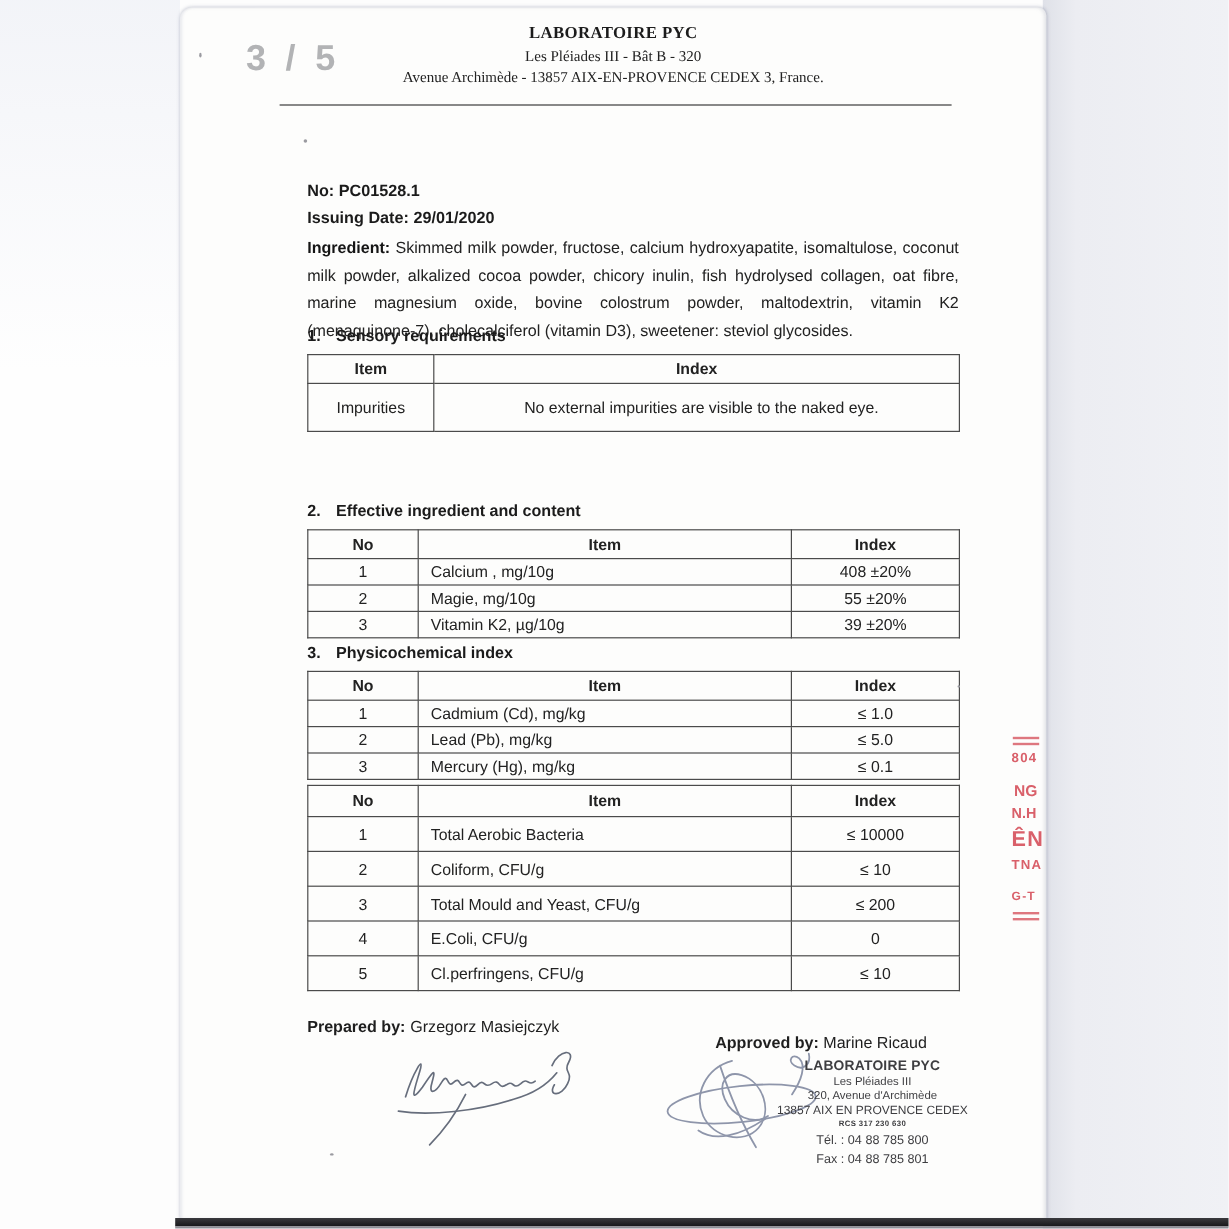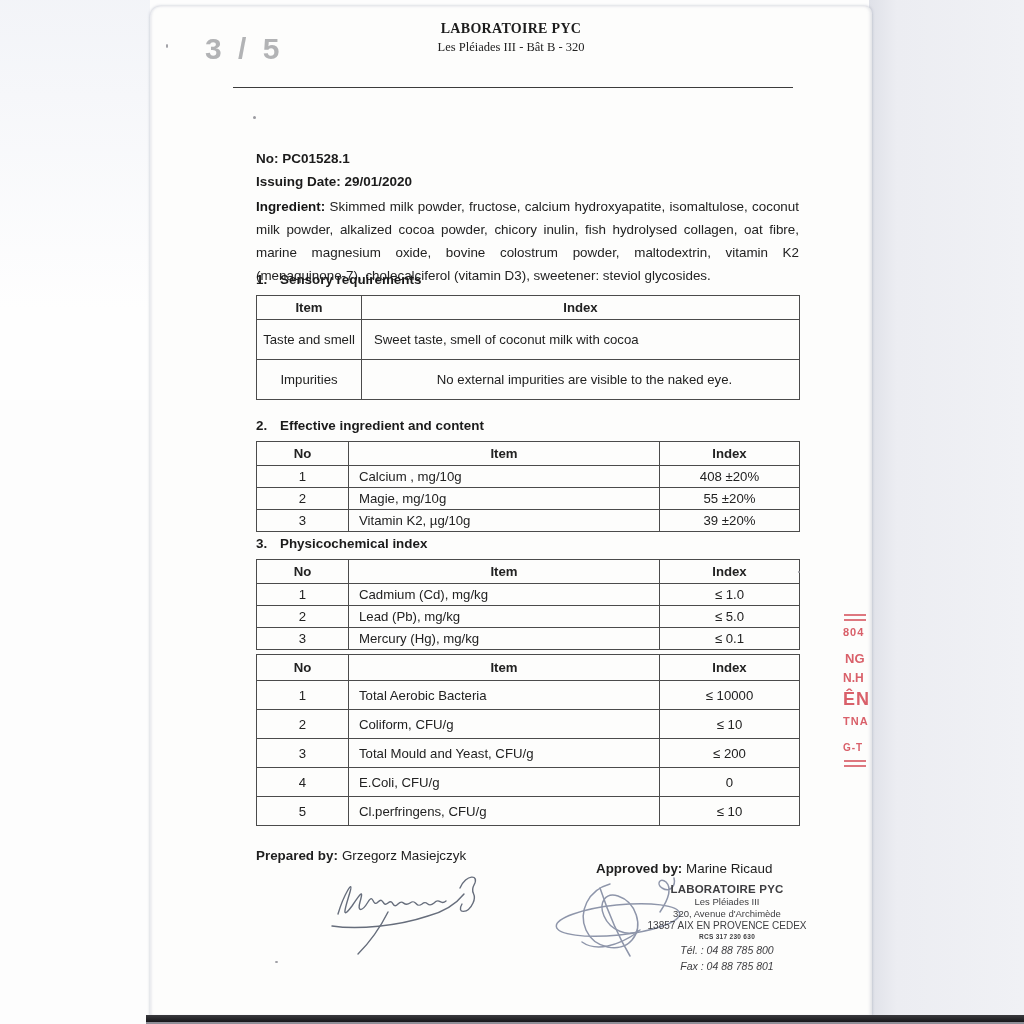--- a/index.html
+++ b/index.html
@@ -61,21 +61,21 @@
 
   .sig-prepared{position:absolute;left:178px;top:862px;}
   .sig-approved{position:absolute;left:398px;top:866px;}
 
   .stamp-text{position:absolute;left:497px;top:876px;width:160px;text-align:center;
               color:#3d3d40;line-height:1.25;}
   .st-company{font-size:11.5px;font-weight:bold;letter-spacing:.2px;}
   .st-line{font-size:9.5px;}
   .st-line-bold{font-size:10px;font-weight:normal;}
   .st-rcs{font-size:6.5px;font-weight:bold;letter-spacing:.3px;}
-  .st-tel{font-size:10.5px;margin-top:3px;font-style:italic;}
+  .st-tel{font-size:10.5px;margin-top:3px;}
 
   .side-stamp{position:absolute;right:0;top:606px;width:30px;overflow:hidden;
               text-align:left;font-weight:bold;line-height:1;}
   .side-stamp *{color:var(--stampred);}
   .ss-lines{width:22px;border-top:2px solid var(--stampred);border-bottom:2px solid var(--stampred);height:3px;margin:2px 0 6px 2px;opacity:.85;}
   .ss-lines.bot{margin-top:7px;}
   .ss-num{font-size:11px;letter-spacing:1px;margin:0 0 14px 1px;}
   .ss-f1{font-size:13px;margin:0 0 7px 3px;}
   .ss-f2{font-size:12px;margin:0 0 6px 1px;}
   .ss-f3{font-size:18px;margin:0 0 8px 1px;letter-spacing:1px;}
@@ -91,20 +91,21 @@
   <div class="right-bg"></div>
   <div class="left-tint"></div>
 
   <div class="page">
 
     <div class="page-num">3 / 5</div>
 
     <div class="letterhead">
       <div class="lh-company">LABORATOIRE PYC</div>
       <div class="lh-line">Les Pléiades III - Bât B - 320</div>
+      <div class="lh-line">Avenue Archimède - 13857 AIX-EN-PROVENCE CEDEX 3, France.</div>
     </div>
 
     <div class="divider"></div>
 
 
     <div class="doc-no">No: PC01528.1</div>
     <div class="issue-date">Issuing Date: 29/01/2020</div>
 
     <div class="ingredient">
       <b>Ingredient:</b>
@@ -121,24 +122,20 @@
               <col style="width: 105px;">
               <col style="width: 438px;">
             </colgroup>
             <thead>
               <tr>
                 <th>Item</th>
                 <th>Index</th>
               </tr>
             </thead>
             <tbody>
-              <tr class="row-1">
-                <td>Taste and smell</td>
-                <td>Sweet taste, smell of coconut milk with cocoa</td>
-              </tr>
               <tr class="row-2">
                 <td>Impurities</td>
                 <td>No external impurities are visible to the naked eye.</td>
               </tr>
             </tbody>
           </table>
         </div>
     </div>
 
     <div class="section sec-2">

